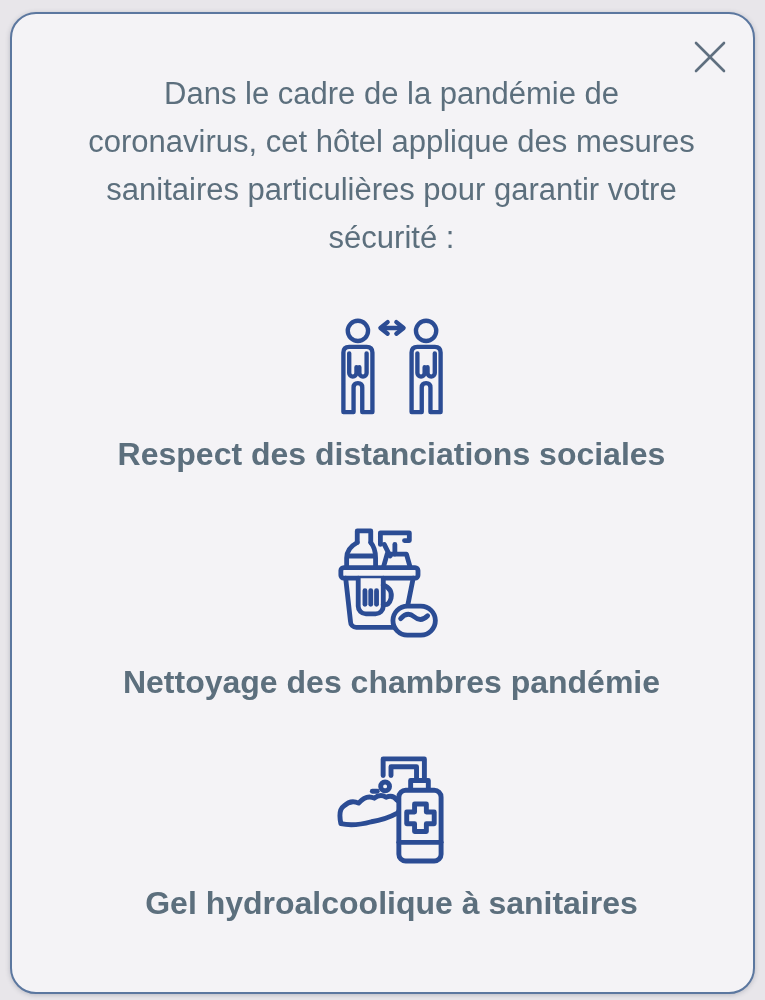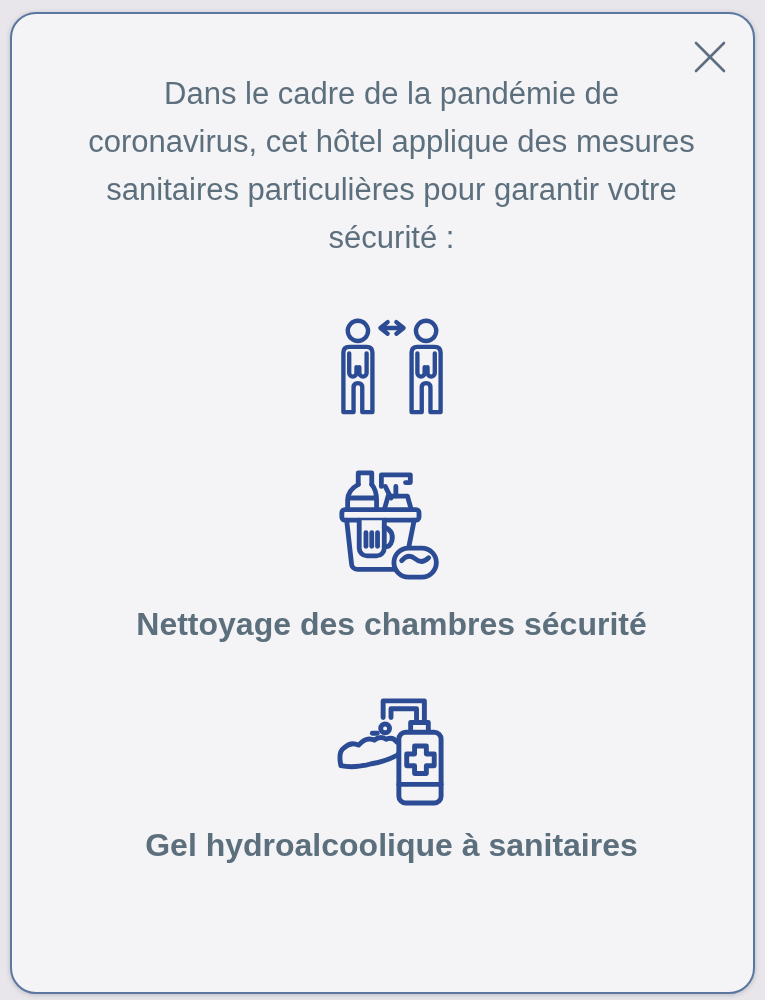--- a/index.html
+++ b/index.html
@@ -75,20 +75,21 @@
             <path d="M45,57 V84 a5,5 0 0 1 -10,0 V76"></path>
           </g>
         </defs>
         <use href="#sd-person"></use>
         <use href="#sd-person" x="94"></use>
         <path d="M66,22 H94"></path>
         <path d="M74,14 L64,22 L74,30"></path>
         <path d="M86,14 L96,22 L86,30"></path>
       </svg>
     </span>
+    <div class="label">Respect des distanciations sociales</div>
   </div>
 
   <div class="measure">
     <span class="icon">
       <svg width="108" height="120" viewBox="0 0 112 124" fill="none" stroke="currentColor" stroke-width="5" stroke-linecap="round" stroke-linejoin="round">
 
         <path d="M21,20 V8 H35 V20"></path>
         <path d="M21,20 Q10,26 10,36 V48"></path>
         <path d="M35,20 Q40,26 40,36 V48"></path>
         <path d="M11,34 H39"></path>
@@ -105,21 +106,21 @@
         <path d="M22,57 V86 a8,8 0 0 0 8,8 H40 a8,8 0 0 0 8,-8 V57" fill="#f4f3f6"></path>
         <path d="M29,70 V84"></path>
         <path d="M35,70 V84"></path>
         <path d="M41,70 V84"></path>
         <path d="M48,64 Q58,68 56,78 Q54,86 48,84"></path>
 
         <rect x="58" y="86" width="44" height="30" rx="15" fill="#f4f3f6"></rect>
         <path d="M66,99 Q73,91 80,97 Q87,103 94,96"></path>
       </svg>
     </span>
-    <div class="label">Nettoyage des chambres sécurité</div>
+    <div class="label">Nettoyage des chambres pandémie</div>
   </div>
 
   <div class="measure">
     <span class="icon">
       <svg width="110" height="113" viewBox="0 0 112 115" fill="none" stroke="currentColor" stroke-width="5" stroke-linecap="round" stroke-linejoin="round">
 
         <path d="M5,74 Q2,60 8,56 Q15,49 23,53 Q31,44 39,48 Q45,43 51,47 Q58,44 62,50 Q68,53 65,59 L63,63 Q50,70 36,72 Q18,77 5,74 Z"></path>
 
         <path d="M90,30 V8 H48 V25"></path>
         <path d="M82,30 V16 H56 V25"></path>

